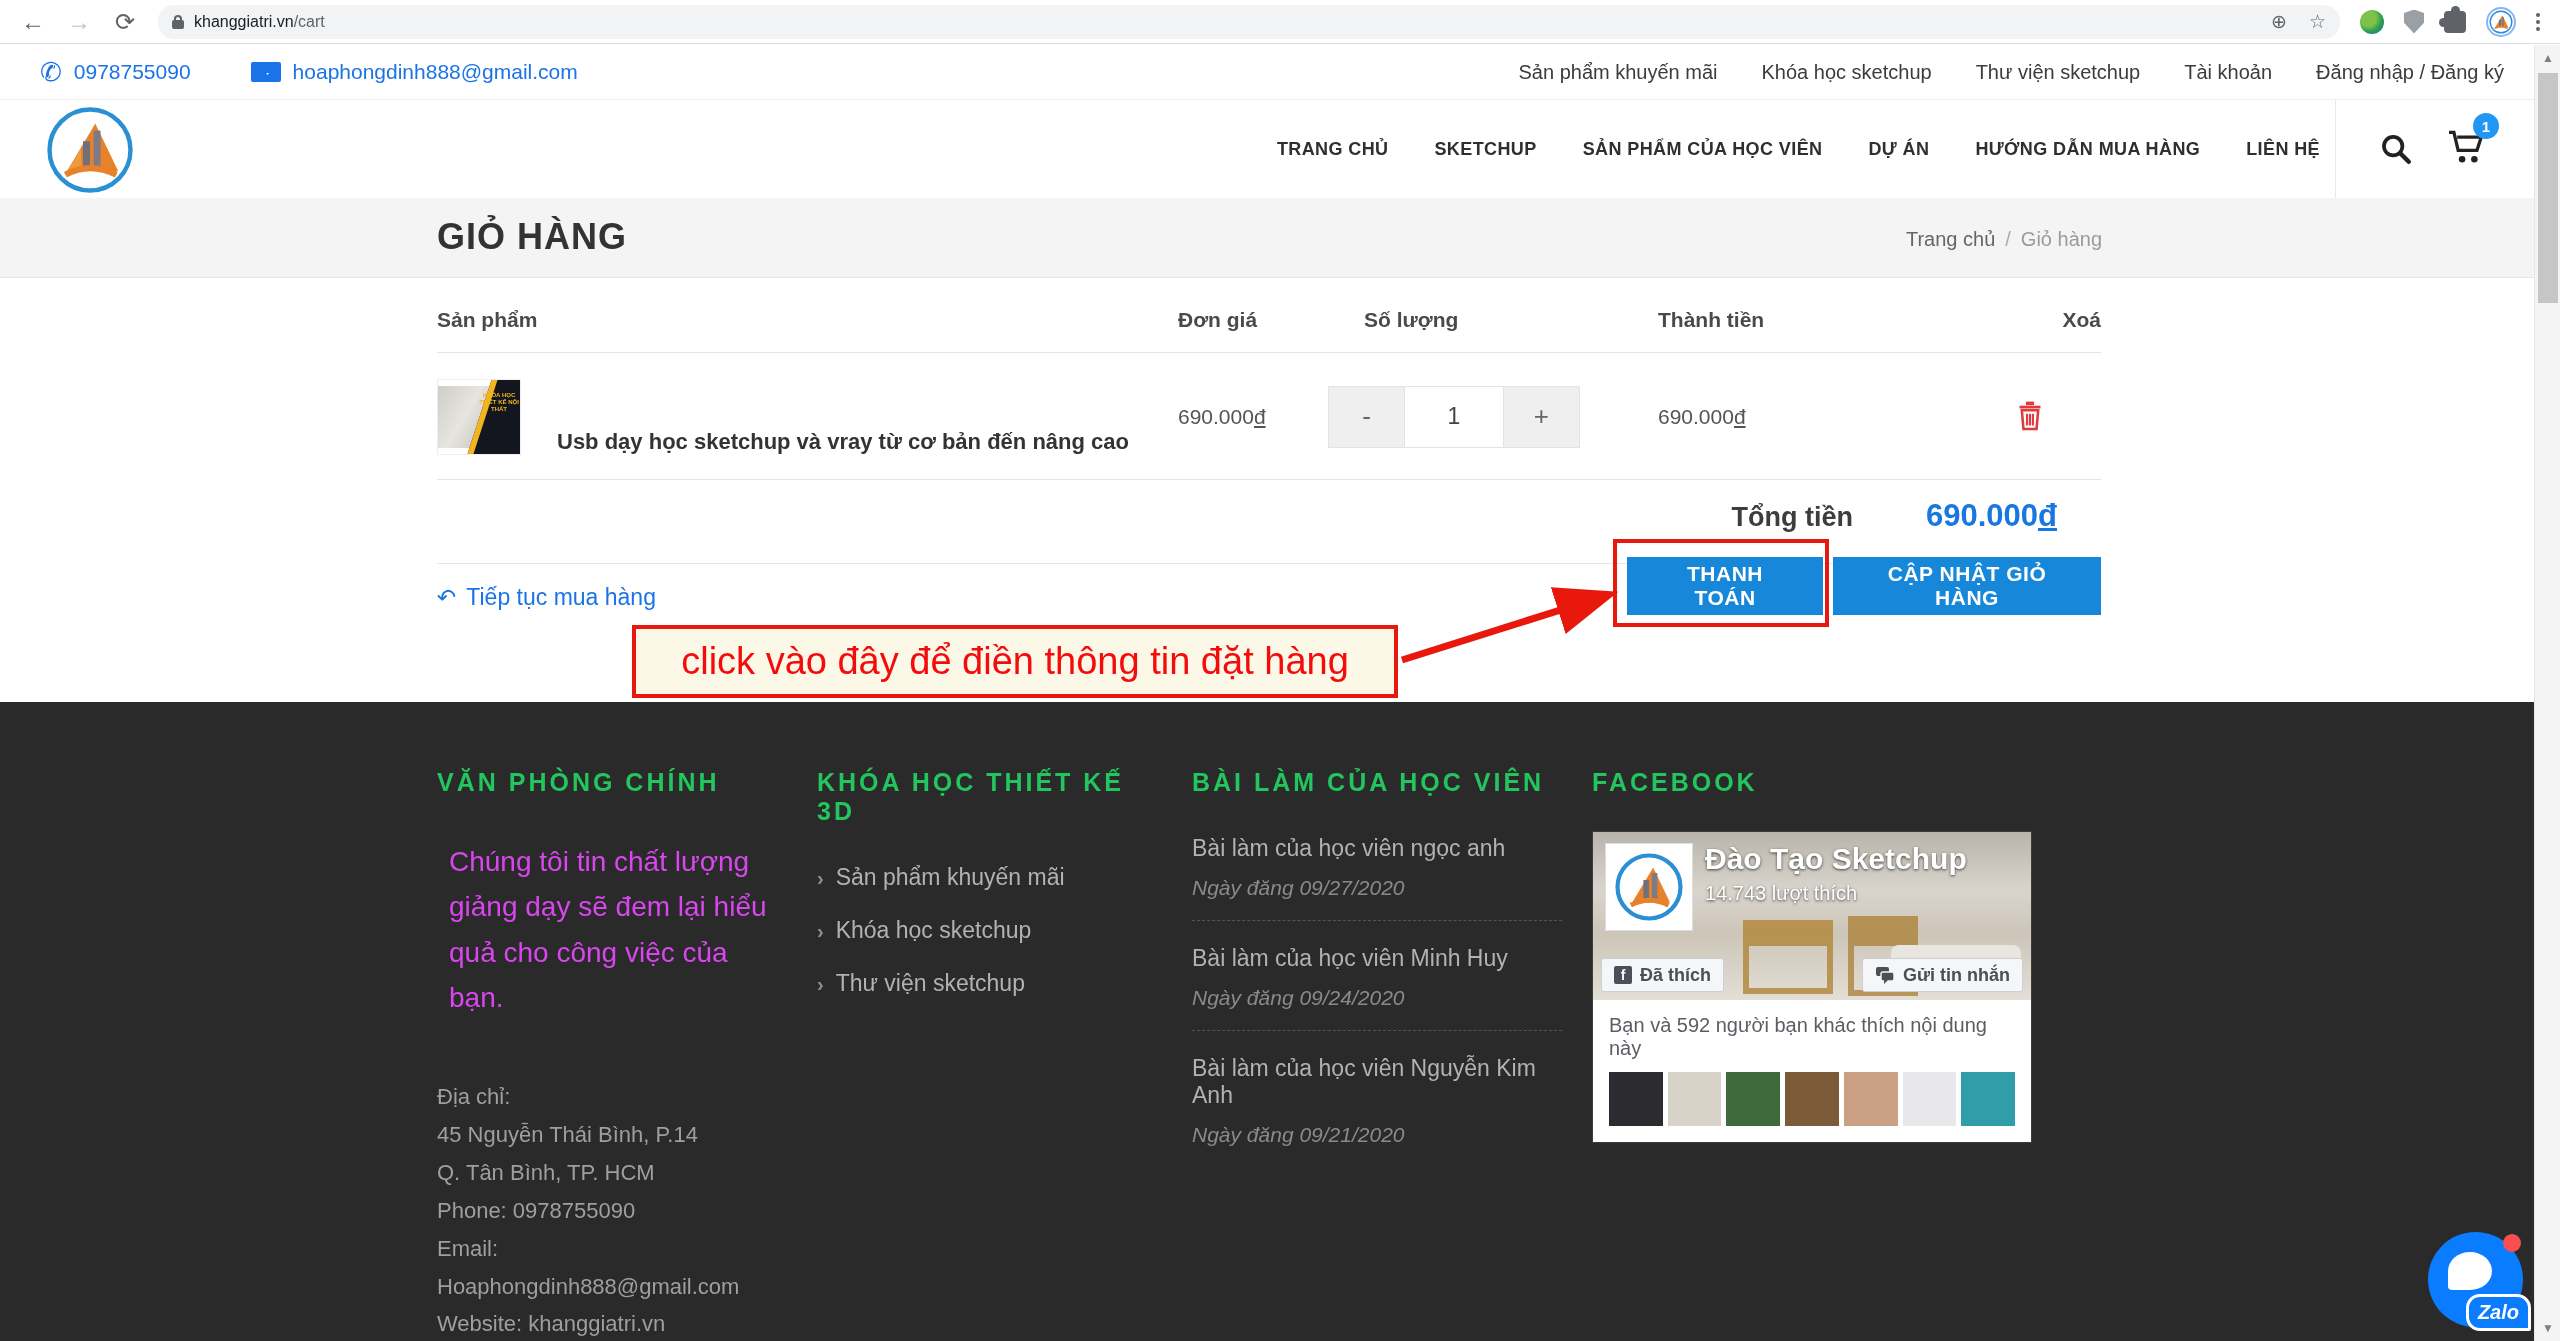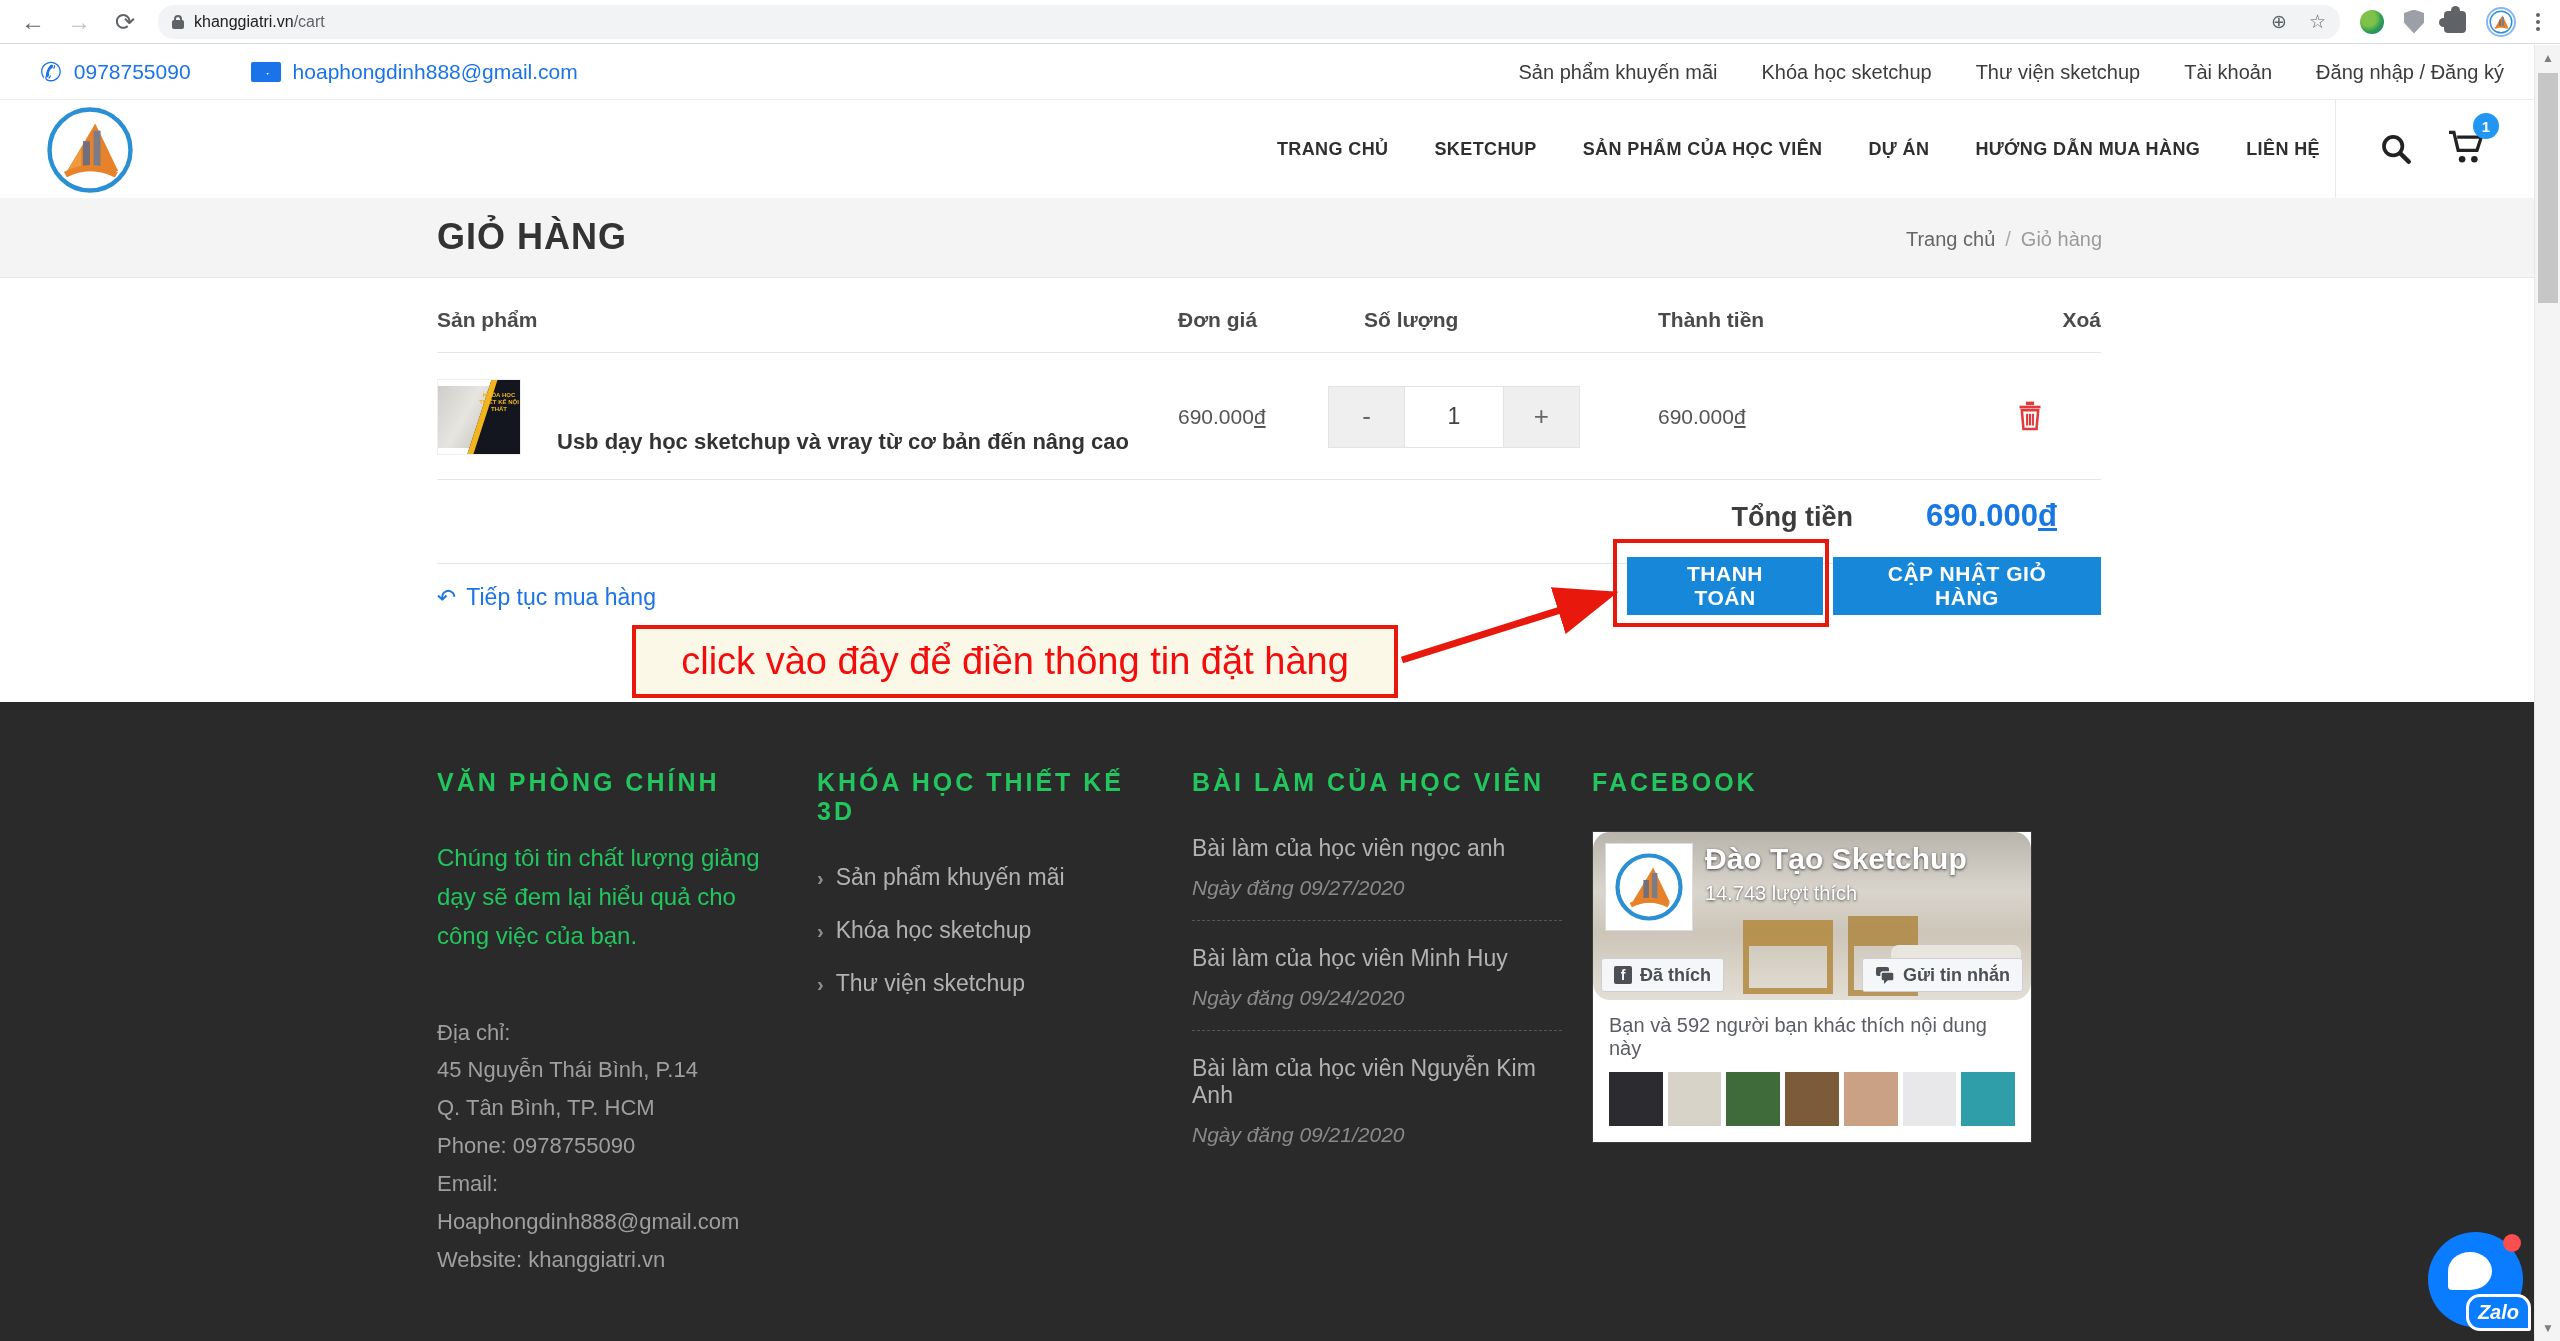--- a/index.html
+++ b/index.html
@@ -83,32 +83,32 @@
   .red-outline { position:absolute; left:1176px; top:261px; width:216px; height:88px; border:4px solid #e8180c; pointer-events:none; }
   .callout { position:absolute; left:195px; top:347px; width:766px; height:73px; background:#fcf8e7; border:4px solid #e8180c; display:flex; align-items:center; justify-content:center; }
   .callout span { color:#f40b0b; font-size:38px; }
   .arrow-svg { position:absolute; left:950px; top:300px; pointer-events:none; }
 
   
   .footer { position:absolute; left:0; top:702px; width:2560px; height:639px; background:#2a2a2a; color:#a5a5a5; }
   .fcol-title { font-size:25px; font-weight:bold; color:#22c55e; letter-spacing:3px; margin-bottom:38px; }
   .fcol { position:absolute; top:66px; }
   .fcol1 { left:437px; width:340px; }
-  .fcol1 p { font-size:24px; line-height:1.62; color:#22c55e; margin-top:42px; }
+  .fcol1 p { font-size:28px; line-height:1.62; color:#d946ef; margin-top:42px;margin-left:12px; }
   .addr { margin-top:58px; font-size:22px; line-height:1.72; color:#9f9f9f; }
   .fcol2 { left:817px; width:340px; }
   .fcol2 .link { font-size:23px; color:#b2b2b2; margin-bottom:26px; display:flex; gap:12px; align-items:baseline; }
   .fcol2 .link b { color:#8f8f8f; font-size:20px; }
   .fcol3 { left:1192px; width:370px; }
   .work .wt { font-size:23px; color:#b2b2b2; margin-bottom:14px; }
   .work .wd { font-size:21px; color:#8a8a8a; font-style:italic; margin-bottom:20px; }
   .work + .work { border-top:1px dashed #555; padding-top:24px; }
   .fcol4 { left:1592px; width:440px; }
   .fb-widget { width:440px; background:#fff; border:1px solid #3c3c3c; margin-top:-4px; }
-  .fb-cover { position:relative; height:168px; background:linear-gradient(180deg,#b9b4ab 0%,#d9d5cd 35%,#cdc5b8 60%,#e3ded6 100%); overflow:hidden;border-radius:17px; }
+  .fb-cover { position:relative; height:168px; background:linear-gradient(180deg,#b9b4ab 0%,#d9d5cd 35%,#cdc5b8 60%,#e3ded6 100%); overflow:hidden; }
   .fb-cover .furn1 { position:absolute; left:150px; bottom:6px; width:90px; height:74px; border:6px solid #b08436; border-top-width:26px; background:transparent; opacity:.8; }
   .fb-cover .furn2 { position:absolute; left:255px; bottom:4px; width:70px; height:80px; border:6px solid #a97f33; border-top-width:30px; opacity:.75; }
   .fb-cover .sofa { position:absolute; right:10px; bottom:10px; width:130px; height:45px; background:#e9e6df; border-radius:8px; }
   .fb-logo-box { position:absolute; left:13px; top:12px; width:86px; height:86px; background:#fff; box-shadow:0 0 0 1px #ddd; display:flex; align-items:center; justify-content:center; }
   .fb-name { position:absolute; left:112px; top:10px; color:#fff; font-size:30px; font-weight:bold; text-shadow:0 1px 3px rgba(0,0,0,.7); }
   .fb-likes { position:absolute; left:112px; top:50px; color:#fff; font-size:20px; text-shadow:0 1px 3px rgba(0,0,0,.7); }
   .fb-btns { position:absolute; left:0; bottom:8px; width:100%; display:flex; justify-content:space-between; padding:0 8px; }
   .fb-btn { background:#f5f6f7; border:1px solid #ccd0d5; border-radius:3px; height:34px; display:flex; align-items:center; gap:8px; padding:0 12px; font-size:18px; font-weight:bold; color:#4b4f56; }
   .fb-btn .fsq { width:18px; height:18px; background:#4b4f56; color:#f5f6f7; font-weight:bold; font-size:14px; display:flex; align-items:center; justify-content:center; border-radius:2px; }
   .fb-social { padding:14px 16px 16px; }

